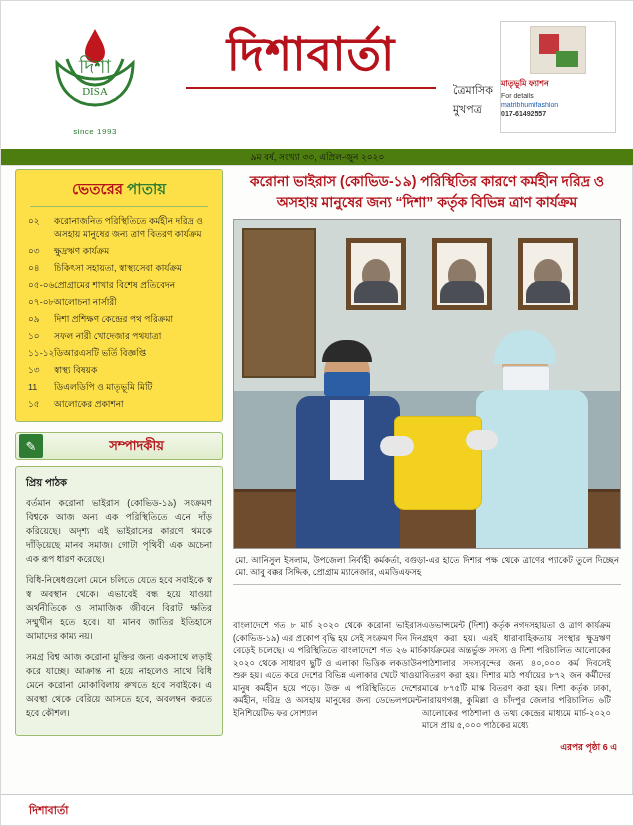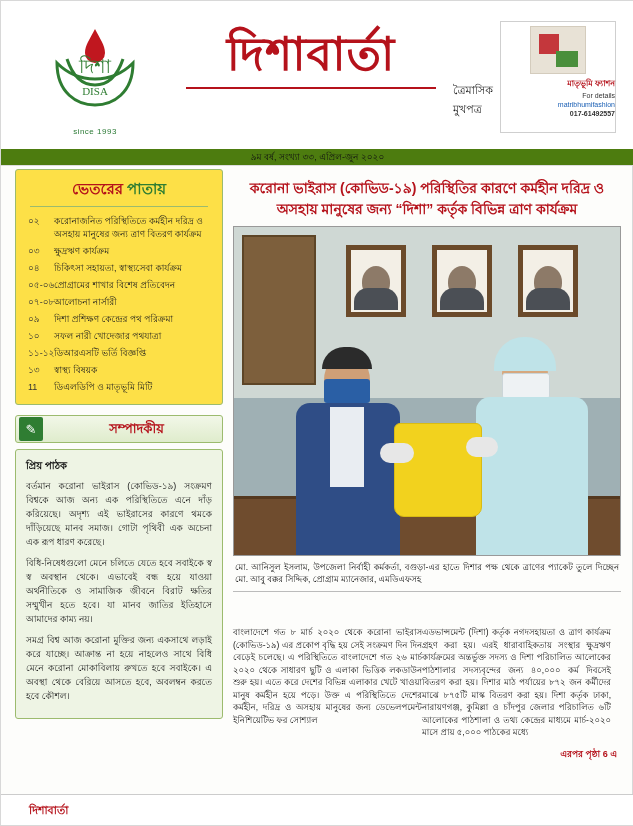--- a/index.html
+++ b/index.html
@@ -43,21 +43,21 @@
   }
   .paper-sub{
     font-size:11px;color:#222;margin-top:4px;line-height:15px;
   }
   .title-rule{
     width:250px;height:2px;background:#b5121b;margin:6px auto 0;
   }
   .ad-box{
     position:absolute;right:18px;top:20px;width:116px;height:112px;
     border:1px solid #cfcfcf;background:#fff;
-    text-align:right;box-sizing:border-box;padding-top:4px;
+    text-align:left;box-sizing:border-box;padding-top:4px;
   }
   .ad-logo{
     width:54px;height:46px;margin:0 auto;background:#e8e2d6;
     position:relative;border:1px solid #d4ccbd;
   }
   .ad-logo:before{
     content:"";position:absolute;left:8px;top:7px;width:20px;height:20px;
     background:#c4373c;
   }
   .ad-logo:after{
@@ -116,21 +116,21 @@
     background:#eef4e4;padding:8px 10px;
   }
   .ed-greet{font-size:10px;font-weight:bold;color:#111;margin-bottom:4px;}
   .ed-p{
     font-size:9px;line-height:14px;text-align:justify;color:#1a1a1a;
     margin:0 0 7px 0;
   }
 
   
   .right-col{
-    position:absolute;left:232px;top:175px;width:388px;
+    position:absolute;left:232px;top:168px;width:388px;
   }
   .lead-head{
     text-align:center;color:#b5121b;font-size:14px;line-height:21px;
     font-weight:bold;padding:2px 4px 6px;
   }
   .photo{
     width:388px;height:330px;border:1px solid #999;box-sizing:border-box;
     position:relative;overflow:hidden;background:#b9c6c9;
   }
   .caption{
@@ -272,20 +272,24 @@
         <div class="toc-txt">ডিআরএসটি ভর্তি বিজ্ঞপ্তি</div>
       </div>
       <div class="toc-row">
         <div class="toc-num">১৩</div>
         <div class="toc-txt">স্বাস্থ্য বিষয়ক</div>
       </div>
       <div class="toc-row">
         <div class="toc-num">11</div>
         <div class="toc-txt">ডিএলডিপি ও মাতৃভূমি মিটি</div>
       </div>
+      <div class="toc-row">
+        <div class="toc-num">১৫</div>
+        <div class="toc-txt">আলোকের প্রকাশনা</div>
+      </div>
     </div>
 
     <div class="editorial-head">
       <div class="ed-badge">✎</div>
       <div class="ed-title">সম্পাদকীয়</div>
     </div>
 
     <div class="editorial-body">
       <div class="ed-greet">প্রিয় পাঠক</div>
       <p class="ed-p">বর্তমান করোনা ভাইরাস (কোভিড-১৯) সংক্রমণ বিশ্বকে আজ অন্য এক পরিস্থিতিতে এনে দাঁড় করিয়েছে। অদৃশ্য এই ভাইরাসের কারণে থমকে দাঁড়িয়েছে মানব সমাজ। গোটা পৃথিবী এক অচেনা এক রূপ ধারণ করেছে।</p>

